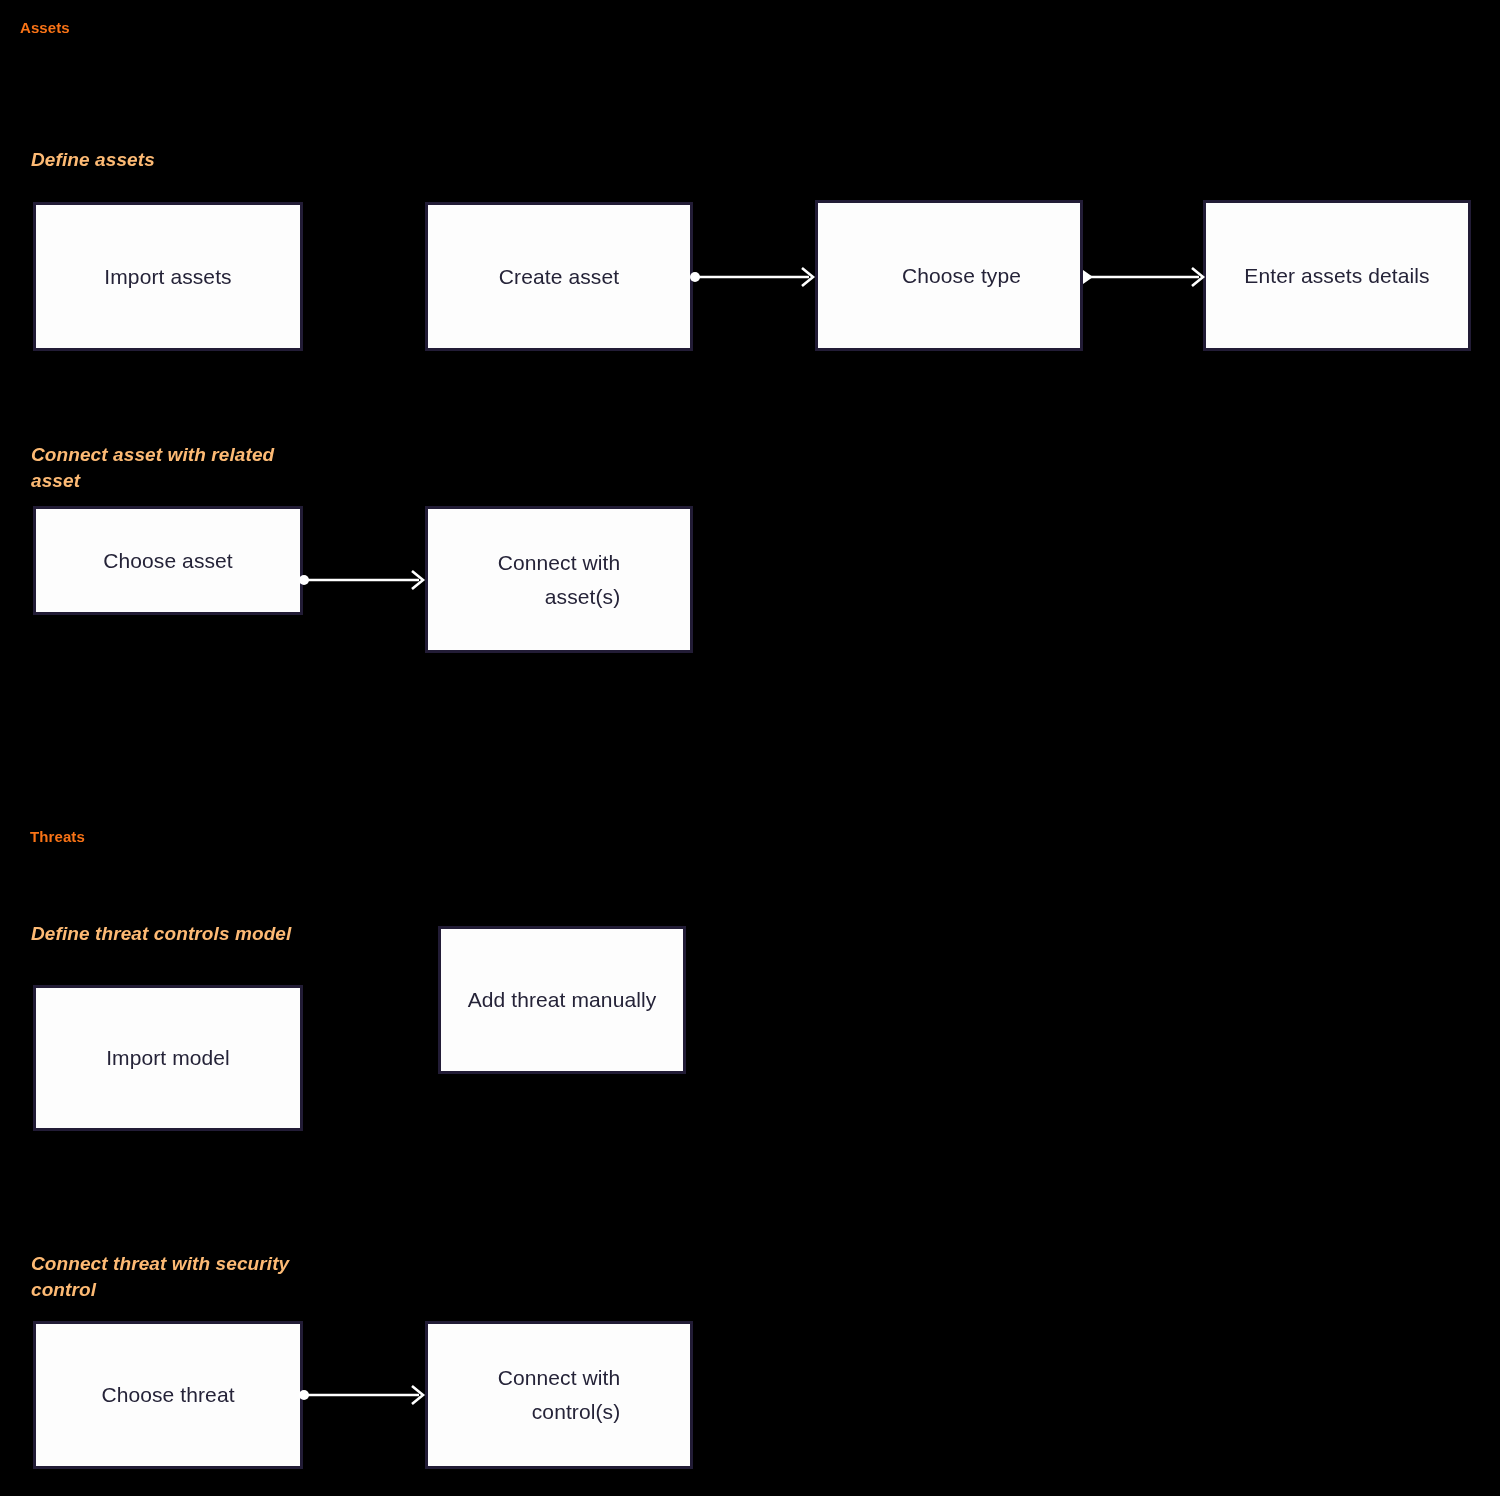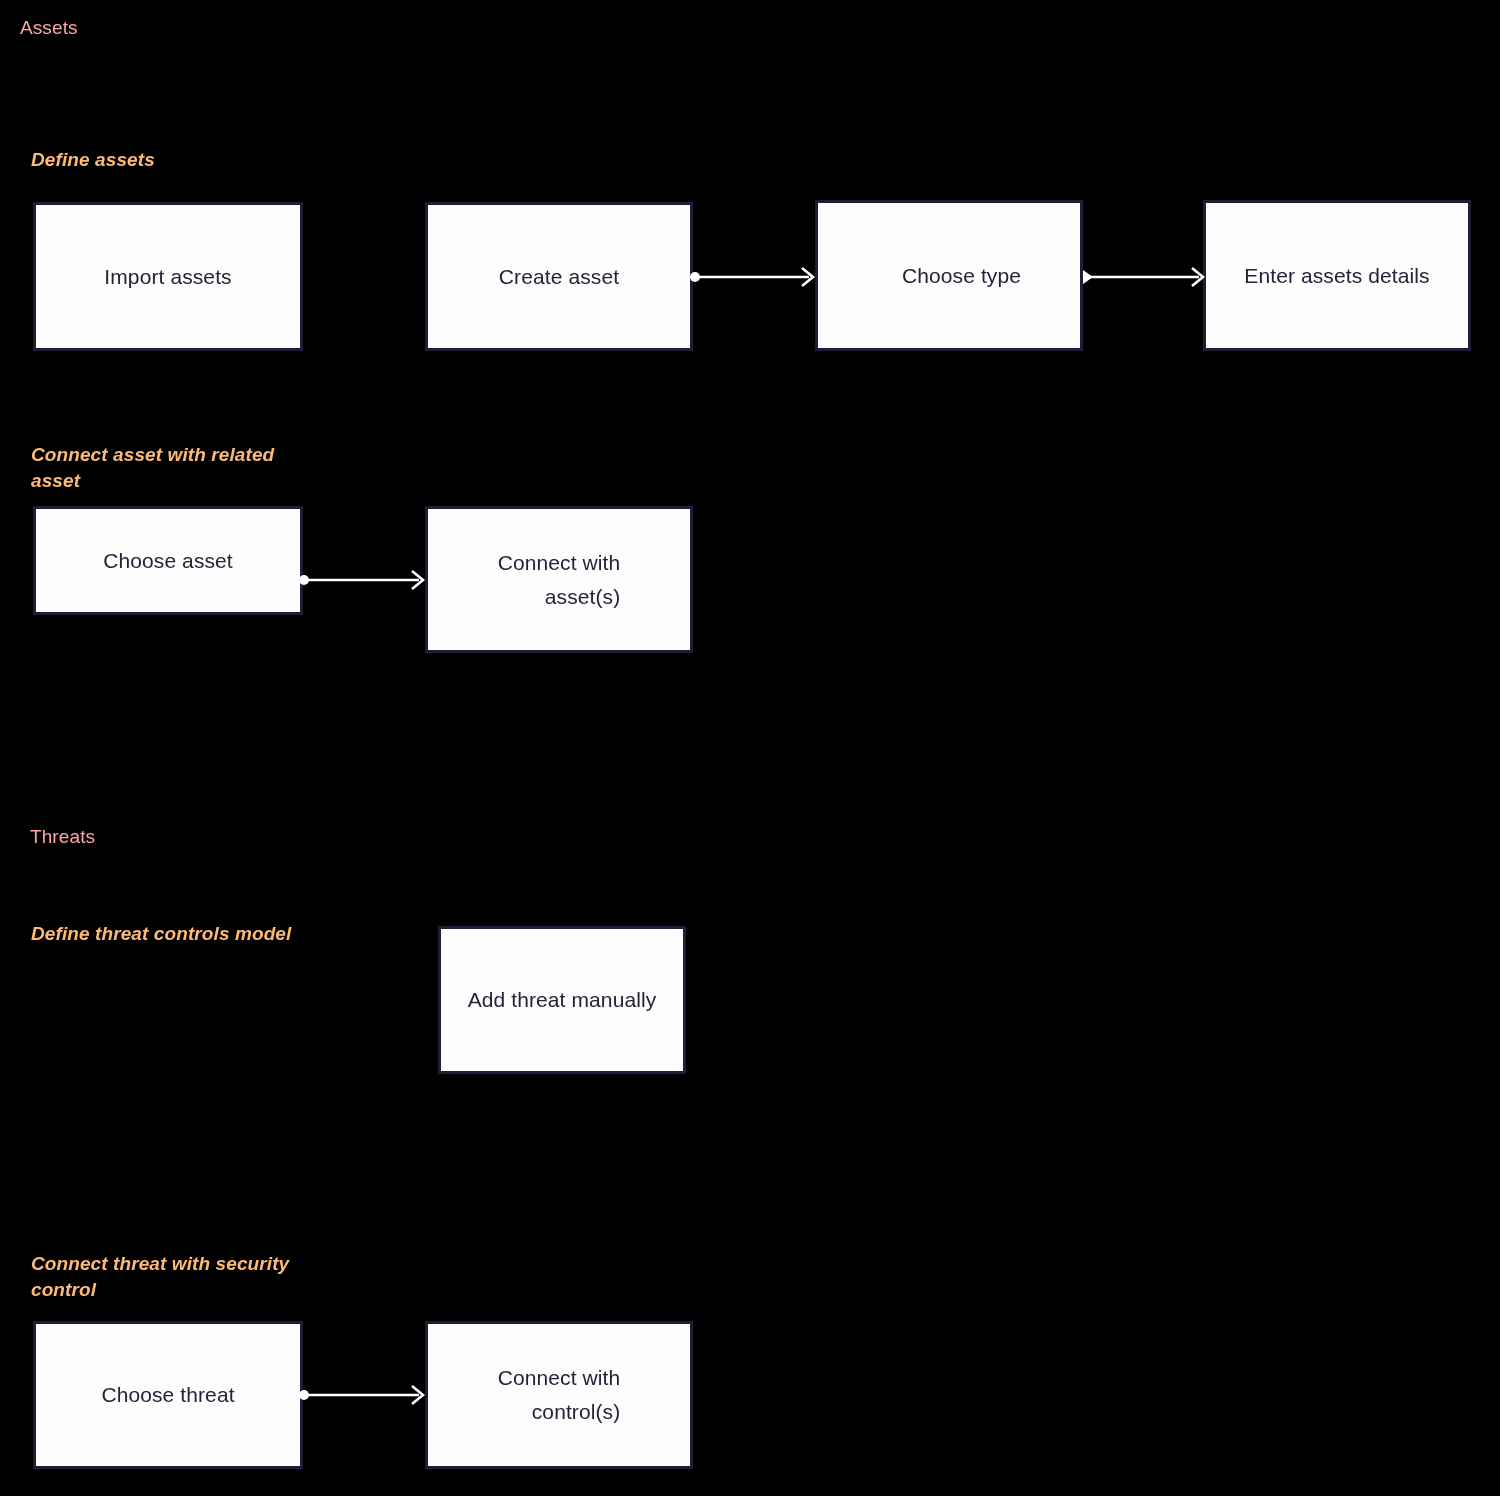--- a/index.html
+++ b/index.html
@@ -19,23 +19,23 @@
 
   .canvas {
     position: absolute;
     inset: 0;
     background: #000000;
   }
 
   
   .section-title {
     position: absolute;
-    color: #fca5a5;
-    font-size: 19px;
-    font-weight: normal;
+    color: #f97316;
+    font-size: 15px;
+    font-weight: bold;
     letter-spacing: 0.1px;
     line-height: 26px;
     white-space: pre-line;
   }
   .group-title {
     position: absolute;
     color: #fdba74;
     font-size: 19px;
     font-weight: bold;
     letter-spacing: 0.1px;
@@ -142,20 +142,23 @@
   <svg class="connector" width="132" height="24" style="left:299px; top:568px;">
     <line class="conn-line" x1="5" y1="12" x2="120" y2="12"></line>
     <circle class="conn-dot" cx="5" cy="12" r="5"></circle>
     <polyline class="conn-head" points="113,3 124,12 113,21"></polyline>
   </svg>
 
   <div class="section-title" style="left:30px; top:824px;">Threats</div>
 
   <div class="group-title" style="left:31px; top:921px; width:420px;">Define threat controls model</div>
 
+  <div class="node" style="left:33px; top:985px; width:270px; height:146px;">
+    <span class="node-label">Import model</span>
+  </div>
 
   <div class="node" style="left:412px; top:926px; width:248px; height:148px;margin-left:26px;">
     <span class="node-label">Add threat manually</span>
   </div>
 
 
   <div class="group-title" style="left:31px; top:1251px;">Connect threat with security
 control</div>
 
   <div class="node" style="left:33px; top:1321px; width:270px; height:148px;">

